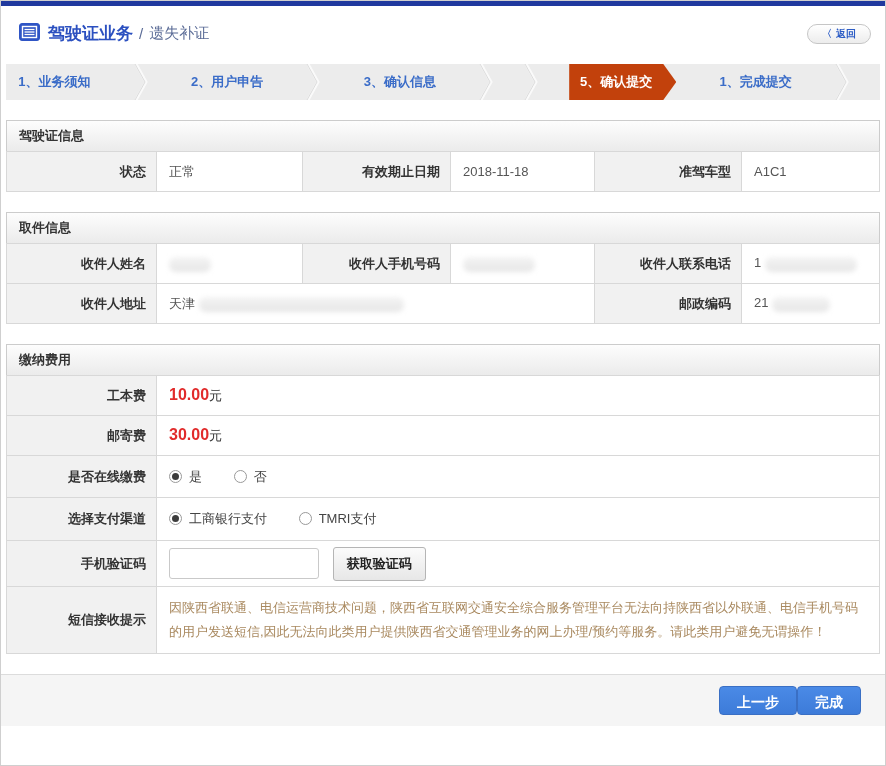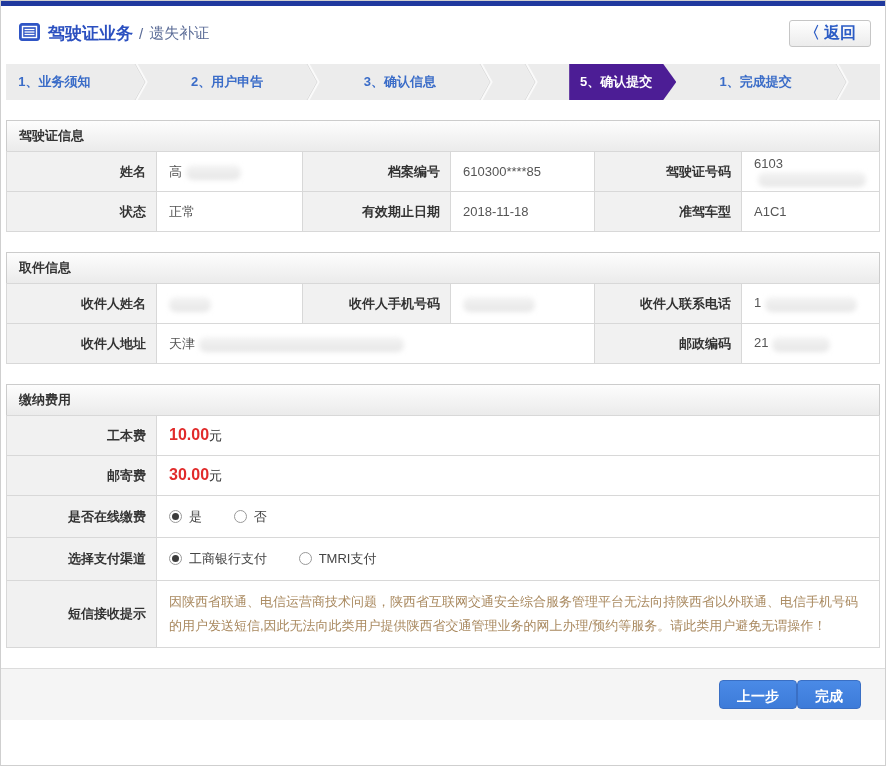--- a/index.html
+++ b/index.html
@@ -5,28 +5,28 @@
   * { box-sizing: border-box; margin: 0; padding: 0; }
   body { background:#fff; font-family:"Liberation Sans","DejaVu Sans",sans-serif; }
   .page { width:886px; height:766px; border:1px solid #cfcfcf; background:#fff; overflow:hidden; }
   .topbar { height:5px; background:#20399e; }
 
   .header { display:flex; align-items:center; height:55px; padding:0 14px 0 18px; }
   .title-icon { display:inline-block; margin-right:8px; }
   .header-title { color:#2b50c0; font-size:17px; font-weight:bold; }
   .header-sep { color:#5a6b96; font-size:15px; margin:0 6px; }
   .header-sub { color:#5a6b96; font-size:15px; }
-  .back-btn { margin-left:auto; padding:2px 14px; border:1px solid #c6c6c6; border-radius:3px;
-    background:linear-gradient(#ffffff,#ececec); color:#2c5cc5; font-size:16px; font-weight:bold; cursor:pointer; }
+  .back-btn { margin-left:auto; padding:2px 14px; border:1px solid #c6c6c6; border-radius:11px;
+    background:linear-gradient(#ffffff,#ececec); color:#2c5cc5; font-size:10px; font-weight:bold; cursor:pointer; }
   .back-btn .chev { margin-right:4px; font-weight:bold; }
 
   .steps { margin:3px 5px 20px; height:36px; background:#ececec; display:flex; align-items:stretch; overflow:hidden;gap:31px; }
   .step { display:flex; align-items:center; justify-content:center; width:112px; color:#3a6cc8;
     font-size:13px; font-weight:bold; cursor:pointer; white-space:nowrap; }
-  .step.active { background:#4c1d95; color:#fff; width:122px; padding-right:13px;
+  .step.active { background:#c2410c; color:#fff; width:122px; padding-right:13px;
     clip-path:polygon(0 0, calc(100% - 13px) 0, 100% 50%, calc(100% - 13px) 100%, 0 100%); }
   .step-sep { display:flex; align-items:center; width:14px; }
   .step-sep svg { display:block; }
   .steps-filler { flex:1; }
 
   .section { margin:0 5px 20px; }
   .section-header { border:1px solid #ccc; background:linear-gradient(#fdfdfd,#ebebeb); height:32px;
     line-height:30px; padding:0 12px; font-size:13px; font-weight:bold; color:#333; }
   .section table { width:100%; border-collapse:collapse; table-layout:fixed; margin-top:-1px; }
   .section td { border:1px solid #d8d8d8; height:40px; font-size:13px; }
@@ -125,28 +125,20 @@
     <table>
       <colgroup>
           <col style="width:150px">
           <col style="width:146px">
           <col style="width:148px">
           <col style="width:144px">
           <col style="width:147px">
           <col>
         </colgroup>
       <tbody>
-          <tr>
-        <td class="lbl">姓名</td>
-        <td class="val"><span>高</span><span class="redact" style="width:55px"></span></td>
-        <td class="lbl">档案编号</td>
-        <td class="val">610300****85</td>
-        <td class="lbl">驾驶证号码</td>
-        <td class="val"><span>6103</span><span class="redact" style="width:108px"></span></td>
-      </tr>
       <tr>
         <td class="lbl">状态</td>
         <td class="val">正常</td>
         <td class="lbl">有效期止日期</td>
         <td class="val">2018-11-18</td>
         <td class="lbl">准驾车型</td>
         <td class="val">A1C1</td>
       </tr>
     </tbody>
       </table>
@@ -205,20 +197,27 @@
           <span class="radio"></span><span class="radio-label">否</span>
         </td>
       </tr>
       <tr style="height:43px">
         <td class="lbl">选择支付渠道</td>
         <td class="val">
           <span class="radio checked"></span><span class="radio-label">工商银行支付</span>
           <span class="radio"></span><span class="radio-label">TMRI支付</span>
         </td>
       </tr>
+      <tr style="height:46px">
+        <td class="lbl">手机验证码</td>
+        <td class="val">
+          <input class="code-input" type="text" value="" style="">
+          <button class="code-btn">获取验证码</button>
+        </td>
+      </tr>
       <tr>
         <td class="lbl">短信接收提示</td>
         <td class="val notice-cell">
           <div class="notice">因陕西省联通、电信运营商技术问题，陕西省互联网交通安全综合服务管理平台无法向持陕西省以外联通、电信手机号码的用户发送短信,因此无法向此类用户提供陕西省交通管理业务的网上办理/预约等服务。请此类用户避免无谓操作！</div>
         </td>
       </tr>
     </tbody>
       </table>
   </div>
 

